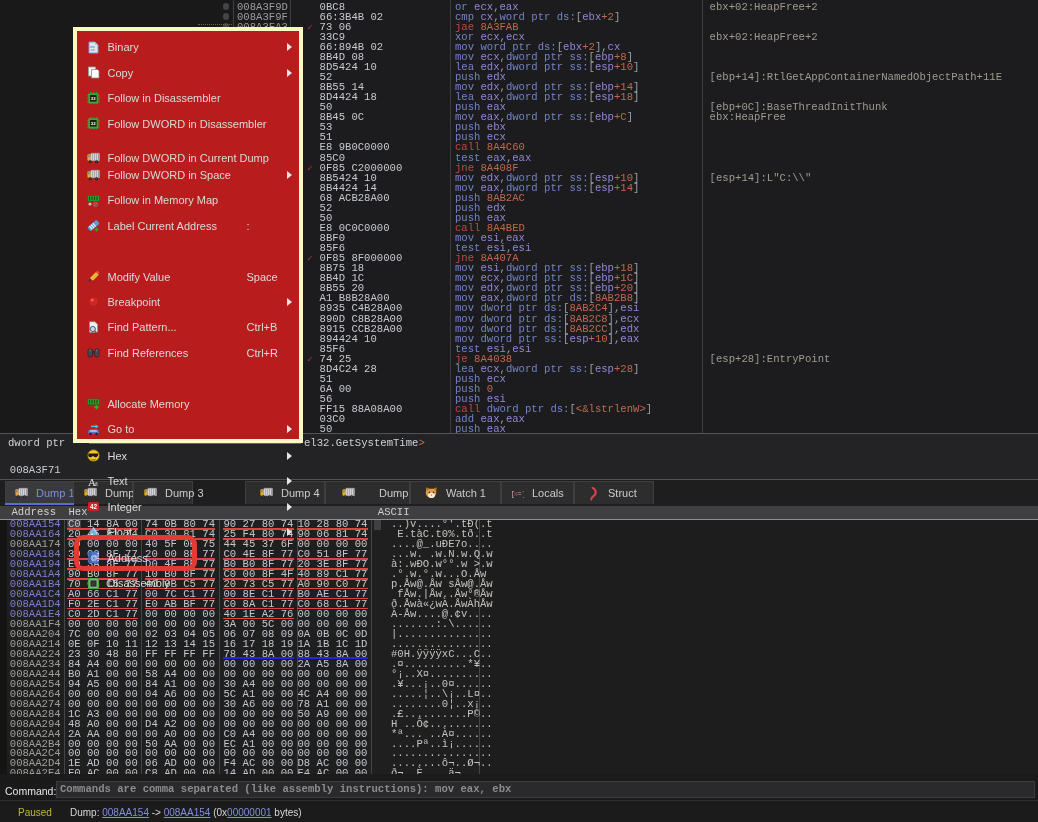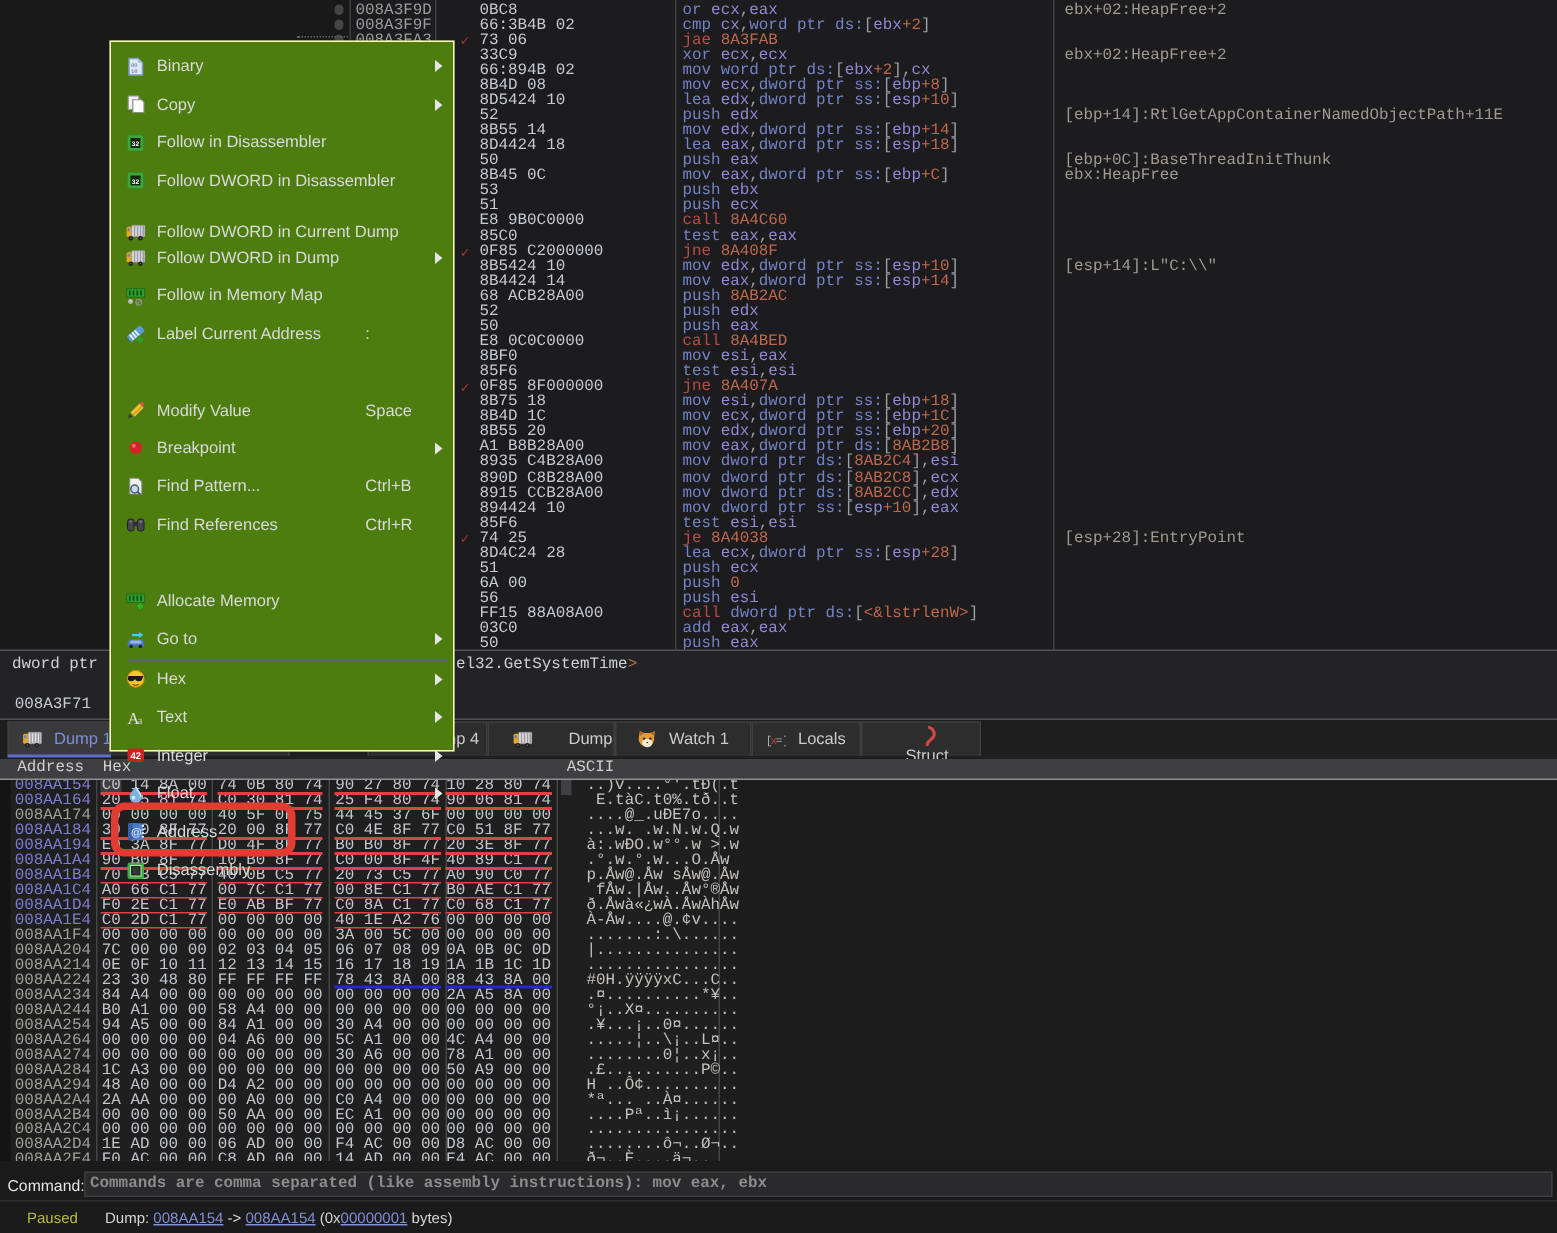--- a/index.html
+++ b/index.html
@@ -284,21 +284,21 @@
 <div class="tab" style="left:501px;width:73px;">
     <span style="margin-left:8px;display:flex;align-items:center">
       <svg width="14" height="13" viewBox="0 0 14 13">
         <text x="0.5" y="9.8" font-size="7.5" font-family="Liberation Mono" fill="#b0b0b0">[</text>
         <text x="3.6" y="9.8" font-size="7.5" font-family="Liberation Mono" fill="#cc4040">x</text>
         <text x="7.2" y="9.8" font-size="7.5" font-family="Liberation Mono" fill="#b0b0b0">=]</text>
       </svg>
     </span>
     <span style="margin-left:8px;color:#cbcbcb">Locals</span>
   </div>
-<div class="tab" style="left:574px;width:80px;flex-direction:column;">
+<div class="tab" style="left:574px;width:80px;">
     <span style="margin-left:12px;display:flex;align-items:center">
       <svg width="13" height="16" viewBox="0 0 13 16">
         <path d="M4.2 14.5c0-3.5 4.6-3.2 4.6-7 0-2.2-1.4-3.8-3.2-4.6" fill="none" stroke="#d04848" stroke-width="2.1" stroke-linecap="round"></path>
       </svg>
     </span>
     <span style="margin-left:8px;color:#cbcbcb">Struct</span>
   </div>
 <div style="position:absolute;left:5px;top:502.6px;width:69px;height:2.5px;background:#5b6ece;z-index:3"></div>
 <div style="position:absolute;left:0;top:505.5px;width:1038px;height:14.3px;background:#3f3f41;border-bottom:1.6px solid #8e8e90"></div>
 <pre style="left:11.5px;top:507.2px;color:#d0d0d0;z-index:2">Address</pre>
@@ -510,21 +510,21 @@
   </div>
 <div style="position:absolute;left:0;top:778.6px;width:1038px;height:21px;background:#1a1a1b">
     <div style="position:absolute;left:5px;top:6.5px;font-size:10.5px;color:#e6e6e6">Command:</div>
     <div style="position:absolute;left:56px;top:2.5px;width:979px;height:16.5px;background:#2a2a2c;border:1px solid #3c3c3e"></div>
     <pre style="left:60px;top:5.5px;color:#8c8c8c;font-weight:bold">Commands are comma separated (like assembly instructions): mov eax, ebx</pre>
   </div>
 <div style="position:absolute;left:0;top:799.6px;width:1038px;height:22.4px;background:#1b1b1c;border-top:1px solid #2e2e30">
     <div style="position:absolute;left:18px;top:6.5px;font-size:10px;color:#b9ba3d">Paused</div>
     <div style="position:absolute;left:70px;top:6.5px;font-size:10px;color:#d6d6d6">Dump: <span style="color:#8090d8;text-decoration:underline">008AA154</span> -&gt; <span style="color:#8090d8;text-decoration:underline">008AA154</span> (0x<span style="color:#8090d8;text-decoration:underline">00000001</span> bytes)</div>
   </div>
-<div style="position:absolute;left:73px;top:27px;width:230px;height:474px;background:#4d7c0f;border:1px solid #fef9c3;z-index:10">
+<div style="position:absolute;left:73px;top:27px;width:230px;height:416px;background:#b91c1c;border:4px solid #fef9c3;z-index:10">
     <div class="mi" style="top:3.70px">
       <span class="ic">
         <svg width="13" height="13" viewBox="0 0 13 13">
           <path d="M2 1h6l3 3v8H2z" fill="#dce8f5" stroke="#7a9cc6" stroke-width="1"></path>
           <path d="M8 1l3 3H8z" fill="#aac4e0"></path>
           <text x="5.5" y="6.6" font-size="3.6" font-family="Liberation Mono" fill="#5a6a7a" text-anchor="middle">00</text>
           <text x="5.5" y="10.4" font-size="3.6" font-family="Liberation Mono" fill="#5a6a7a" text-anchor="middle">10</text>
         </svg>
       </span>
       <span class="tx">Binary</span>
@@ -585,21 +585,21 @@
           <rect x="0.4" y="3.2" width="3.6" height="6.6" rx="1" fill="#e8a820"></rect>
           <rect x="1" y="4.2" width="1.6" height="2" fill="#6a86b8"></rect>
           <rect x="3.8" y="2.2" width="8.8" height="7.6" rx="0.5" fill="#e2e2e6" stroke="#88888e" stroke-width="0.5"></rect>
           <path d="M5.7 2.5v7M7.7 2.5v7M9.7 2.5v7M11.5 2.5v7" stroke="#9a9aa2" stroke-width="1"></path>
           <circle cx="3.2" cy="10.8" r="1.5" fill="#1e1e1e"></circle>
           <circle cx="9.6" cy="10.8" r="1.5" fill="#1e1e1e"></circle>
           <circle cx="3.2" cy="10.8" r="0.5" fill="#777"></circle>
           <circle cx="9.6" cy="10.8" r="0.5" fill="#777"></circle>
         </svg>
       </span>
-      <span class="tx">Follow DWORD in Dump</span>
+      <span class="tx">Follow DWORD in Space</span>
       <span class="ar"></span>
     </div>
     <div class="mi" style="top:156.43px">
       <span class="ic">
         <svg width="13" height="13" viewBox="0 0 13 13">
           <rect x="0.5" y="1.5" width="12" height="5.6" fill="#2f9e2f" stroke="#1a6a1a" stroke-width="0.6"></rect>
           <path d="M2.5 2.6v3.4M5 2.6v3.4M7.5 2.6v3.4M10 2.6v3.4" stroke="#0f4f0f" stroke-width="1.1"></path>
           <circle cx="3" cy="10" r="1.6" fill="#c0c0c0"></circle>
           <circle cx="8.5" cy="10.5" r="1.9" fill="none" stroke="#909090" stroke-width="0.8"></circle>
           <path d="M7.2 11.8l2.6-2.6" stroke="#909090" stroke-width="0.8"></path>

